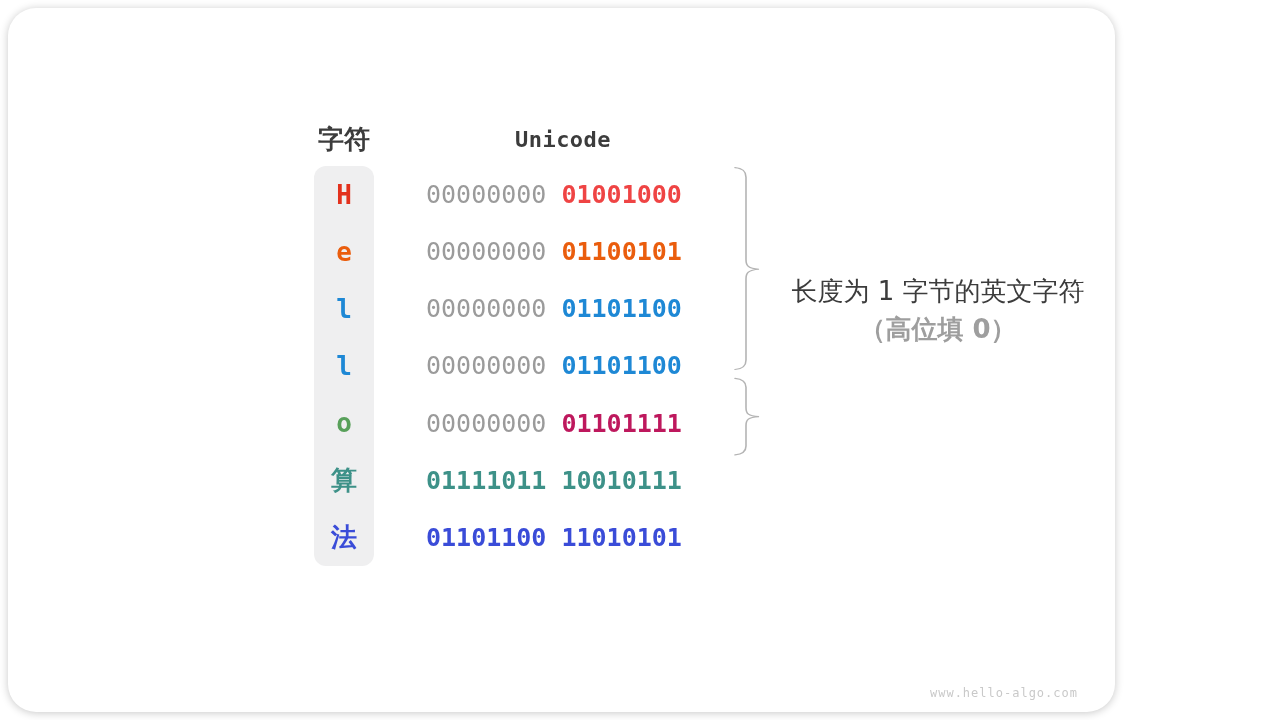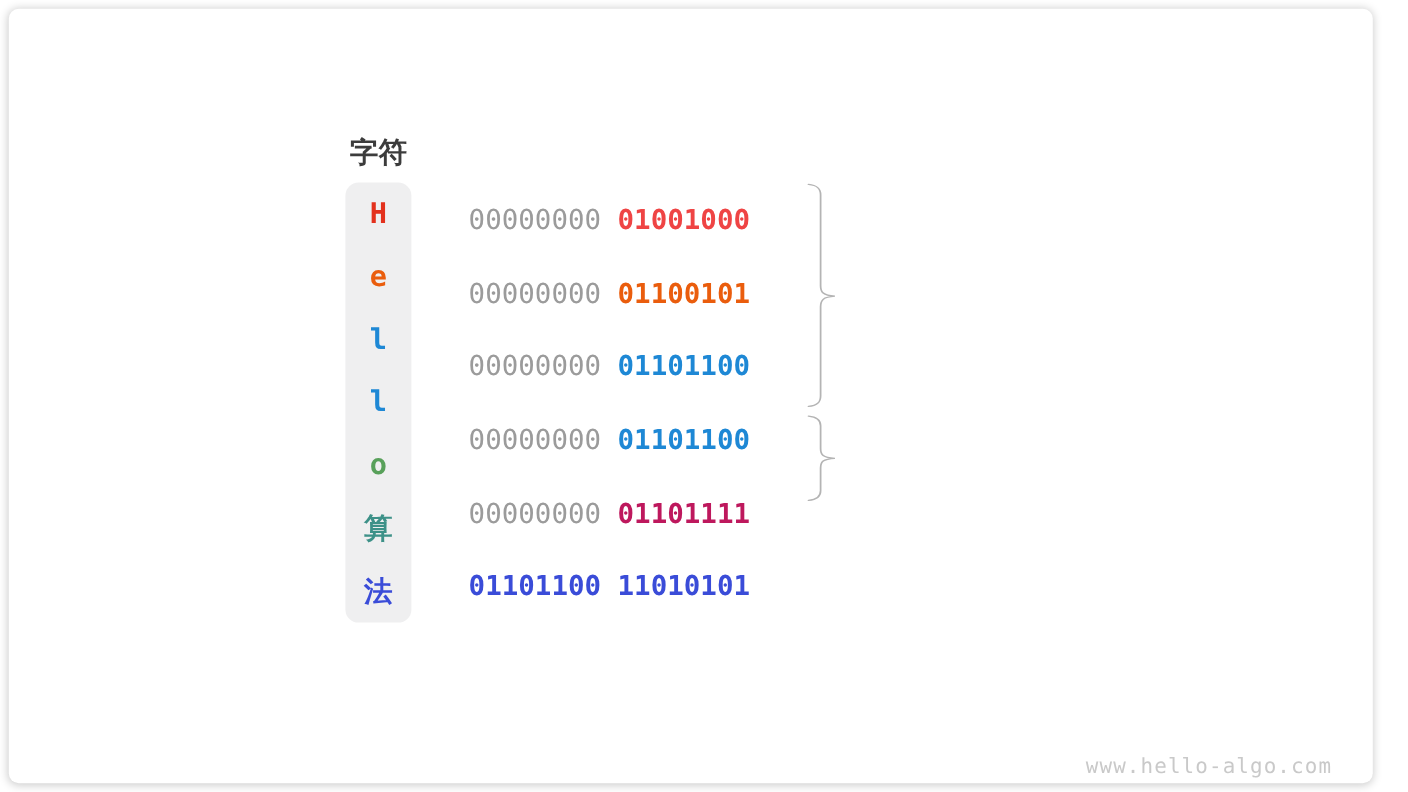--- a/index.html
+++ b/index.html
@@ -7,23 +7,23 @@
     padding: 0;
     width: 1280px;
     height: 720px;
     background: #ffffff;
     font-family: "DejaVu Sans", "Liberation Sans", sans-serif;
     overflow: hidden;
   }
   .card {
     position: absolute;
     left: 8px; top: 8px;
-    width: 1240px; height: 704px;
+    width: 1107px; height: 704px;
     background: #ffffff;
-    border-radius: 9px;
+    border-radius: 28px;
     box-shadow: 0 1px 9px rgba(0,0,0,0.22);
   }
   .col-header {
     position: absolute;
     color: #3c3c3c;
     font-weight: bold;
     text-align: center;
   }
   .char-header {
     left: 306px; top: 116px; width: 60px;
@@ -87,33 +87,34 @@
   .annotation-english { top: 264px; }
   .annotation-chinese { top: 481px; }
   .annotation .muted {
     color: #9e9e9e;
     font-weight: bold;
   }
   .watermark {
     position: absolute;
     right: 37px; top: 678px;
     font-family: "DejaVu Sans Mono", "Liberation Mono", monospace;
-    font-size: 19px;
+    font-size: 12px;
     color: #c9c9c9;
     letter-spacing: 1px;
     margin-left: 18px;
   }
 </style>
 </head>
 <body>
 
 <div class="card">
 
   <div class="col-header char-header">字符</div>
 
+  <div class="col-header unicode-header">Unicode</div>
 
   <div class="char-column">
     <div class="char-cell" style="color: rgb(227, 49, 29);">H</div>
     <div class="char-cell" style="color: rgb(234, 93, 13);">e</div>
     <div class="char-cell" style="color: rgb(30, 136, 213);">l</div>
     <div class="char-cell" style="color: rgb(30, 136, 213);">l</div>
     <div class="char-cell" style="color: rgb(88, 160, 90);">o</div>
     <div class="char-cell" style="color: rgb(61, 145, 136);">算</div>
     <div class="char-cell" style="color: rgb(58, 76, 216);">法</div>
   </div>
@@ -133,31 +134,39 @@
     </div>
     <div class="binary-row">
       <span class="byte b1" style="color: rgb(155, 155, 155);">00000000</span>
       <span class="byte b2" style="color: rgb(30, 136, 213);">01101100</span>
     </div>
     <div class="binary-row">
       <span class="byte b1" style="color: rgb(155, 155, 155);">00000000</span>
       <span class="byte b2" style="color: #be185d;">01101111</span>
     </div>
     <div class="binary-row">
+      <span class="byte b1 bold-byte" style="color: rgb(61, 145, 136);">01111011</span>
+      <span class="byte b2" style="color: rgb(61, 145, 136);">10010111</span>
+    </div>
+    <div class="binary-row">
       <span class="byte b1 bold-byte" style="color: rgb(58, 76, 216);">01101100</span>
       <span class="byte b2" style="color: rgb(58, 76, 216);">11010101</span>
     </div>
   </div>
 
   <svg class="braces-svg" width="48" height="420" viewBox="715 150 48 570" preserveAspectRatio="none">
     <g fill="none" stroke="#b4b4b4" stroke-width="1.6" stroke-linecap="round">
       <path d="M727,163 C735,164 738,168 738,176 L738,288 C738,296 740,300 751,301 C740,302 738,306 738,314 L738,424 C738,432 735,436 727,437"></path>
     </g>
     <g fill="none" stroke="#b4b4b4" stroke-width="1.6" stroke-linecap="round">
       <path d="M727,449 C735,450 738,454 738,461 L738,489 C738,497 740,500 751,501 C740,502 738,505 738,513 L738,541 C738,548 735,552 727,553"></path>
     </g>
   </svg>
 
+  <div class="annotation annotation-english">
+    <div>长度为 1 字节的英文字符</div>
+    <div class="muted">（高位填 0）</div>
+  </div>
 
 
   <div class="watermark">www.hello-algo.com</div>
 
 </div>
 
 </body></html>

